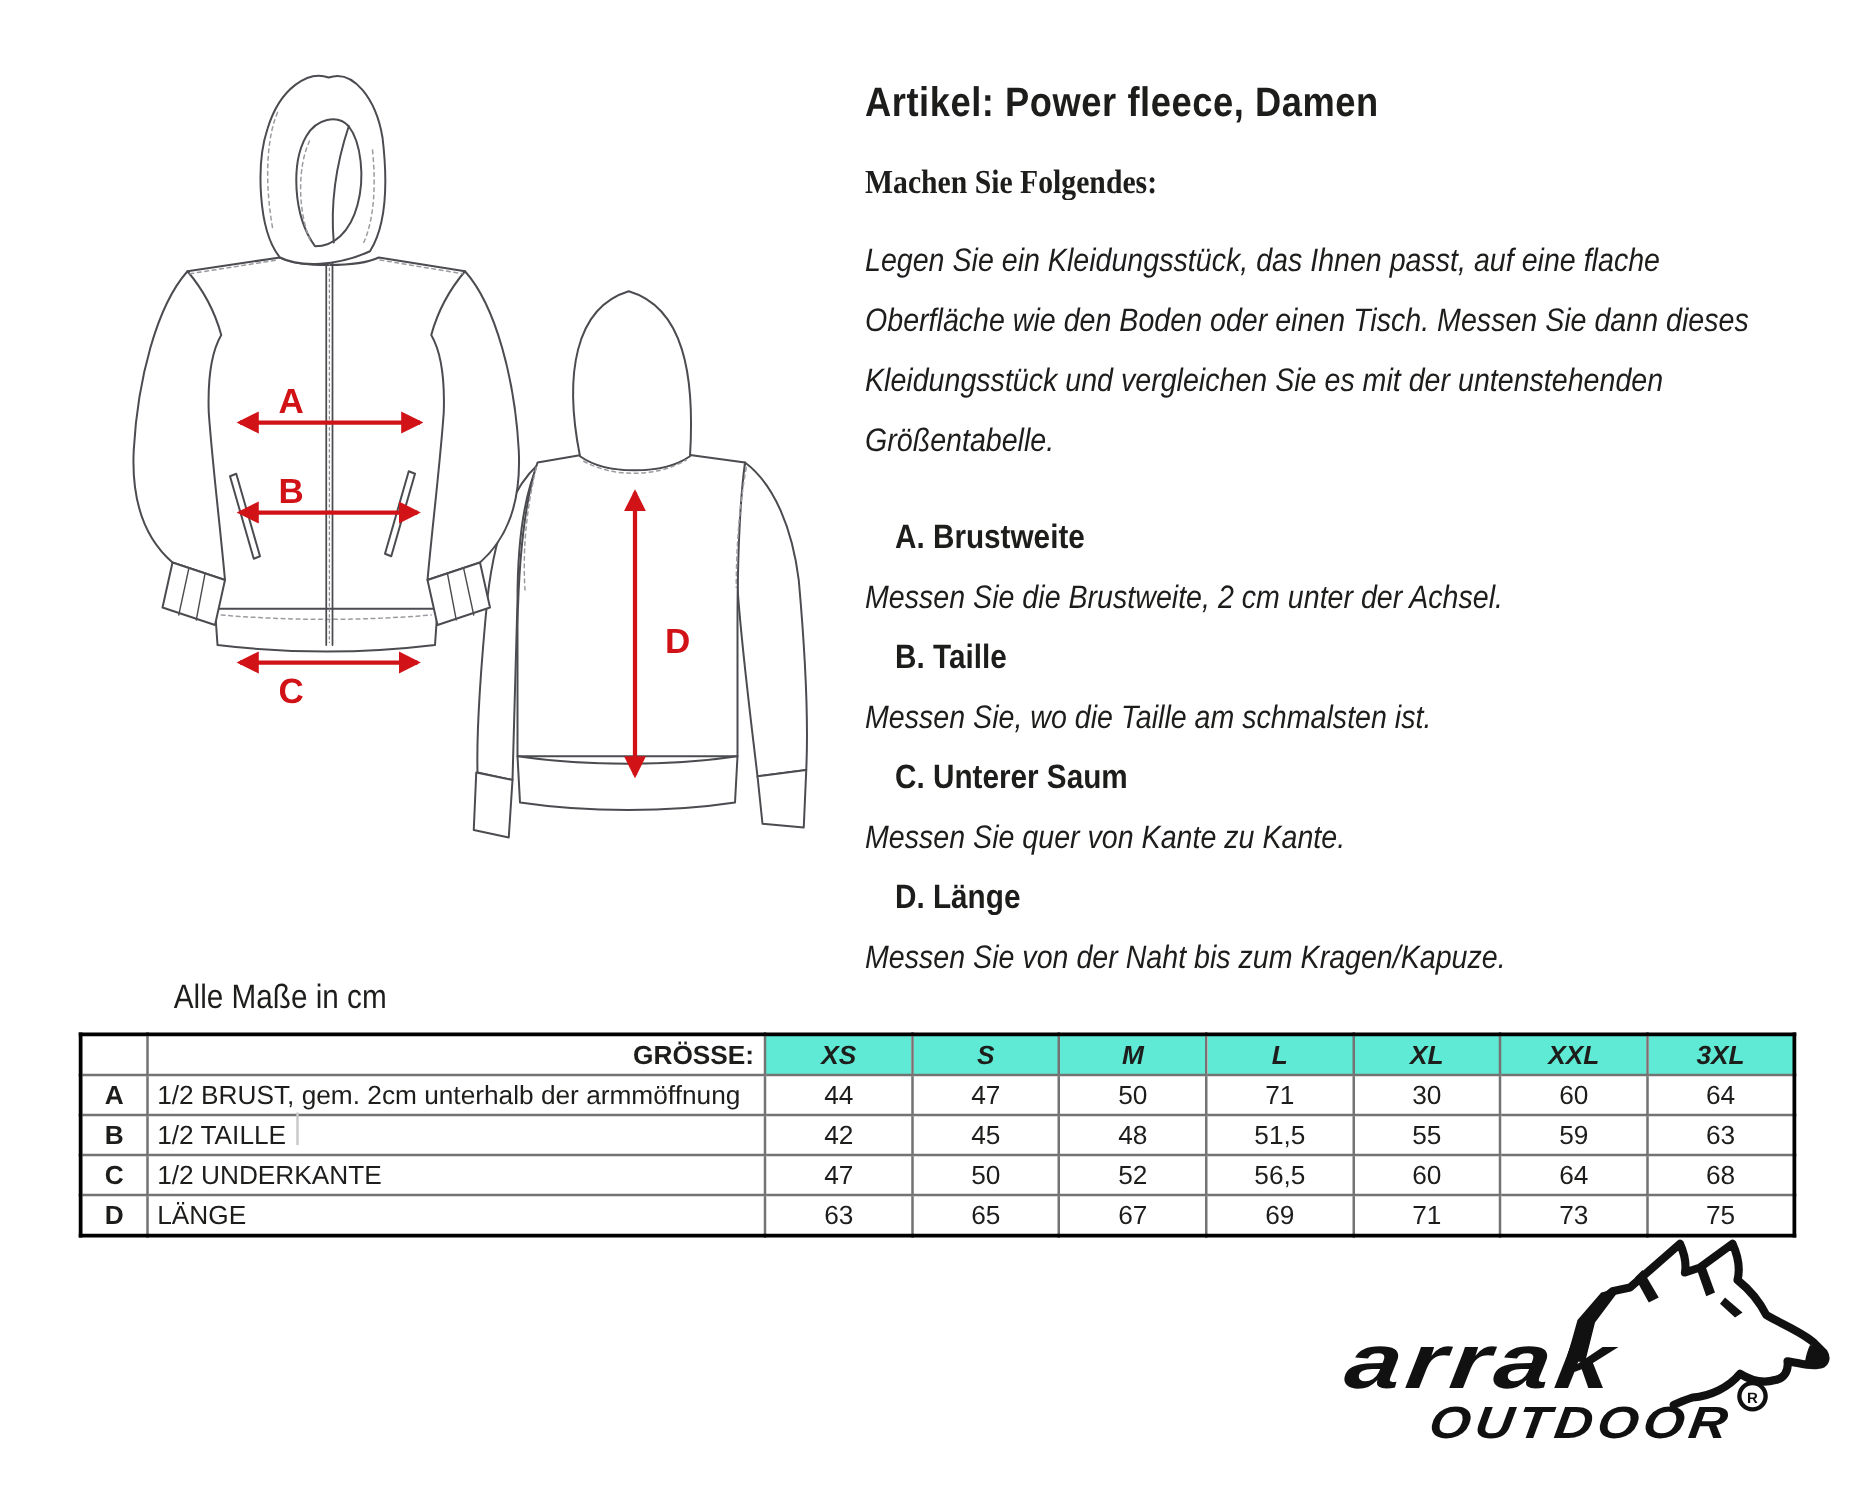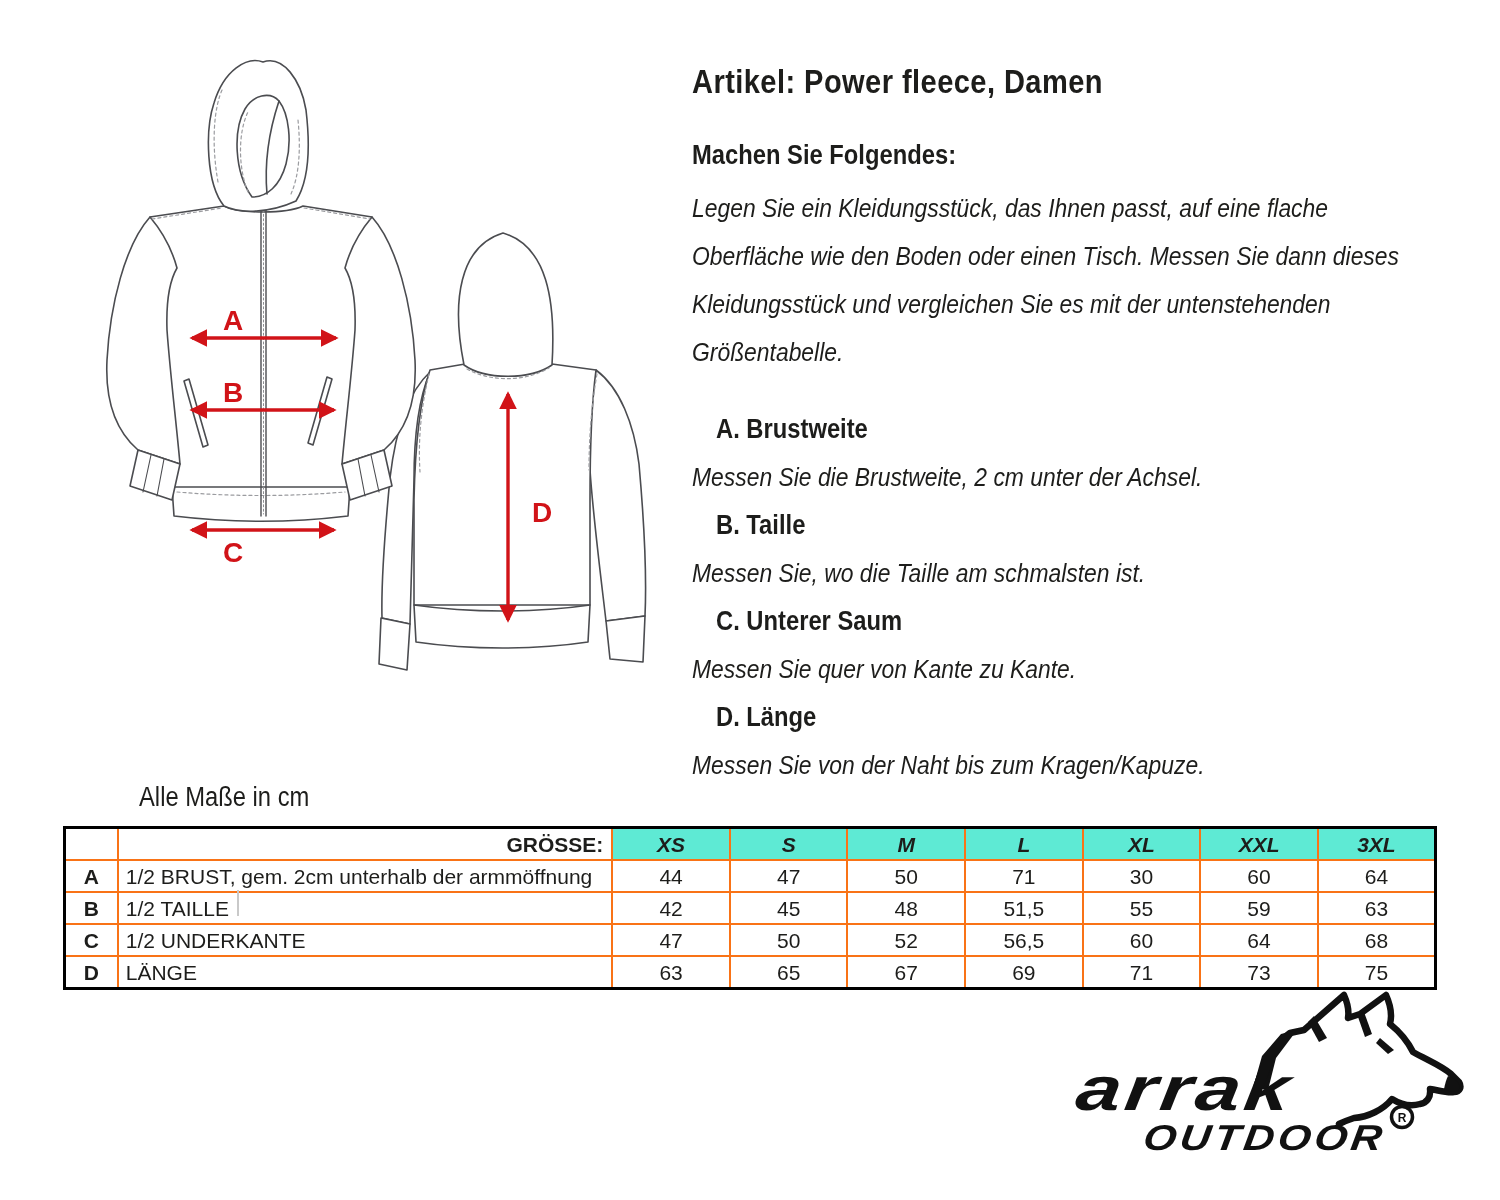--- a/index.html
+++ b/index.html
@@ -7,21 +7,21 @@
         font-family:"Liberation Sans",sans-serif;color:#1d1d1b;}
   .abs{position:absolute;}
   .cx{display:inline-block;transform:scaleX(0.88);transform-origin:0 50%;white-space:nowrap;}
   .title{font-size:33px;font-weight:600;letter-spacing:0.5px;}
   .h2{font-size:27px;font-weight:600;}
   .body-line{font-size:26px;font-weight:300;font-style:italic;line-height:48px;white-space:nowrap;}
   .measure-heading{font-size:27px;font-weight:600;line-height:48px;margin-left:24px;}
   .measure-desc{font-size:26px;font-weight:300;font-style:italic;line-height:48px;white-space:nowrap;}
   .note{font-size:27px;font-weight:500;margin-left:17px;}
   table.sizes{border-collapse:collapse;table-layout:fixed;width:1374px;border:3px solid #000;}
-  table.sizes td,table.sizes th{border:2px solid #f97316;height:30px;padding:0;overflow:hidden;
+  table.sizes td,table.sizes th{border:2px solid #737373;height:30px;padding:0;overflow:hidden;
         font-size:21px;line-height:1;vertical-align:middle;}
   .cell-letter{text-align:center;font-weight:700;}
   .cell-desc{text-align:left;padding-left:7px !important;font-size:20px;}
   .cell-val{text-align:center;}
   .hdr-size{background:#5eead4;text-align:center;font-weight:700;font-style:italic;}
   .hdr-groesse{text-align:right;padding-right:8px !important;font-weight:700;}
   .artifact{background:#c9c9c9;}
 </style>
 </head>
 <body>
@@ -106,21 +106,21 @@
       <text x="233" y="402">B</text>
       <text x="233" y="562">C</text>
       <text x="532" y="522" text-anchor="start">D</text>
     </g>
   </svg>
 
   <div class="abs title" style="left:692px;top:63px;">
     <span class="cx">Artikel: Power fleece, Damen</span>
   </div>
 
-  <div class="abs h2" style="left:692px;top:140px;">
+  <div class="abs h2" style="left:692px;top:130px;font-family:Liberation Serif, serif;">
     <span class="cx">Machen Sie Folgendes:</span>
   </div>
 
   <div class="abs" style="left:692px;top:184px;">
     <div class="body-line"><span class="cx">Legen Sie ein Kleidungsstück, das Ihnen passt, auf eine flache</span></div>
     <div class="body-line"><span class="cx">Oberfläche wie den Boden oder einen Tisch. Messen Sie dann dieses</span></div>
     <div class="body-line"><span class="cx">Kleidungsstück und vergleichen Sie es mit der untenstehenden</span></div>
     <div class="body-line"><span class="cx">Größentabelle.</span></div>
   </div>
 

